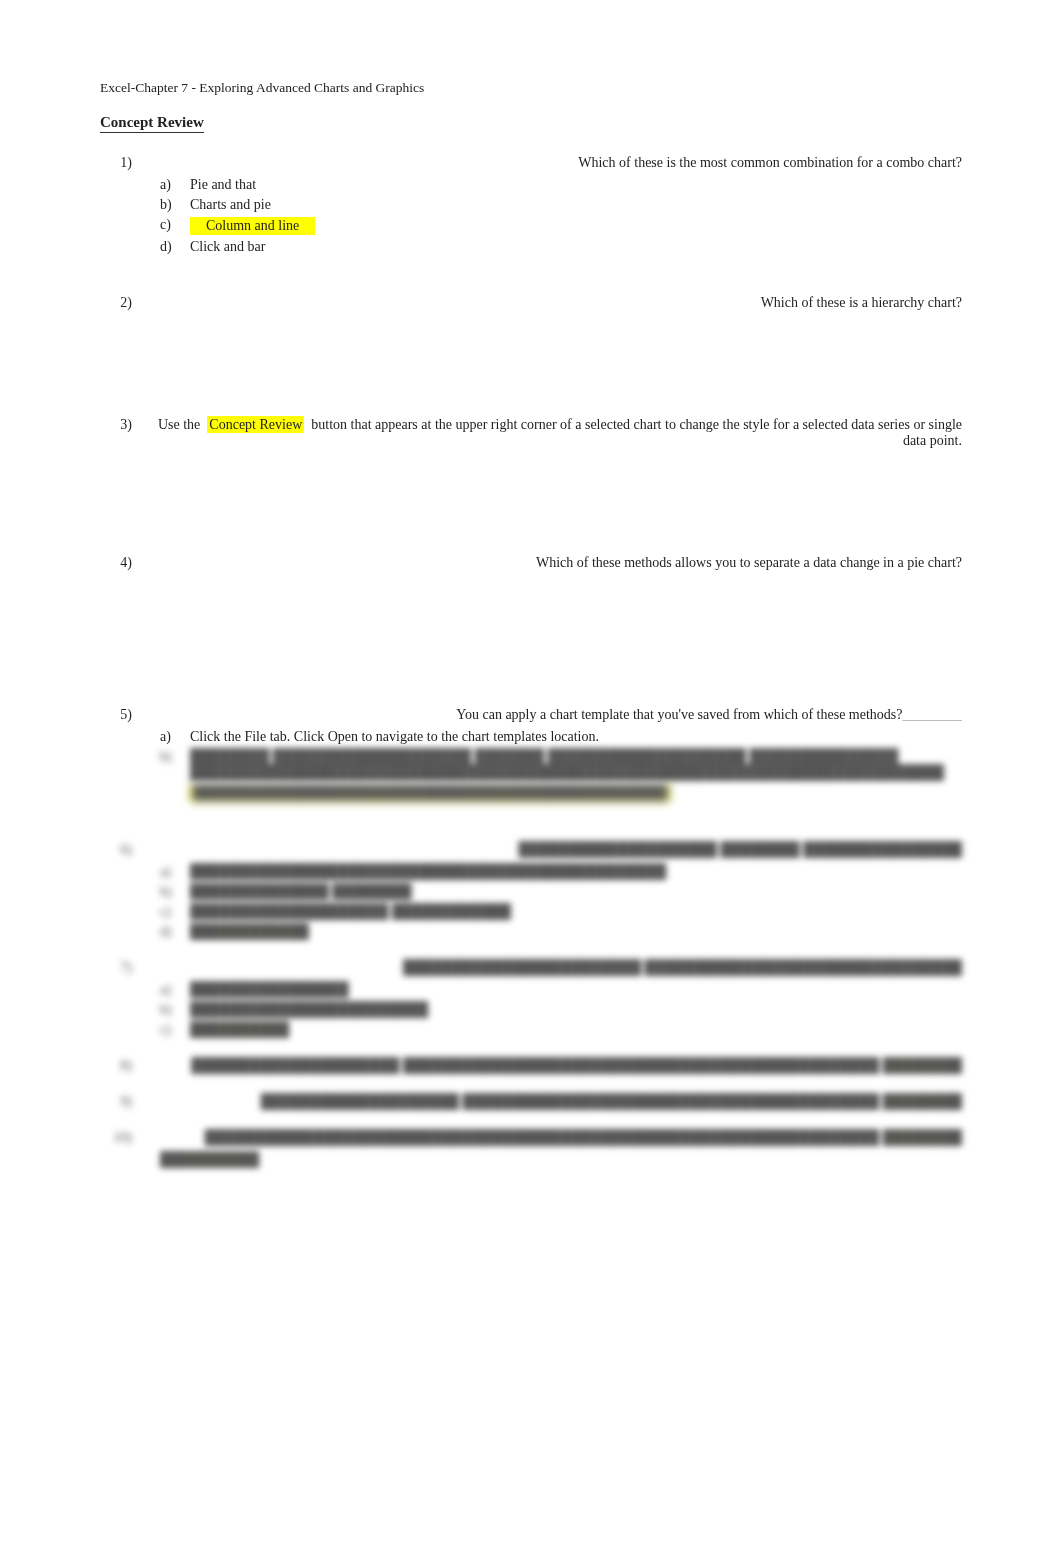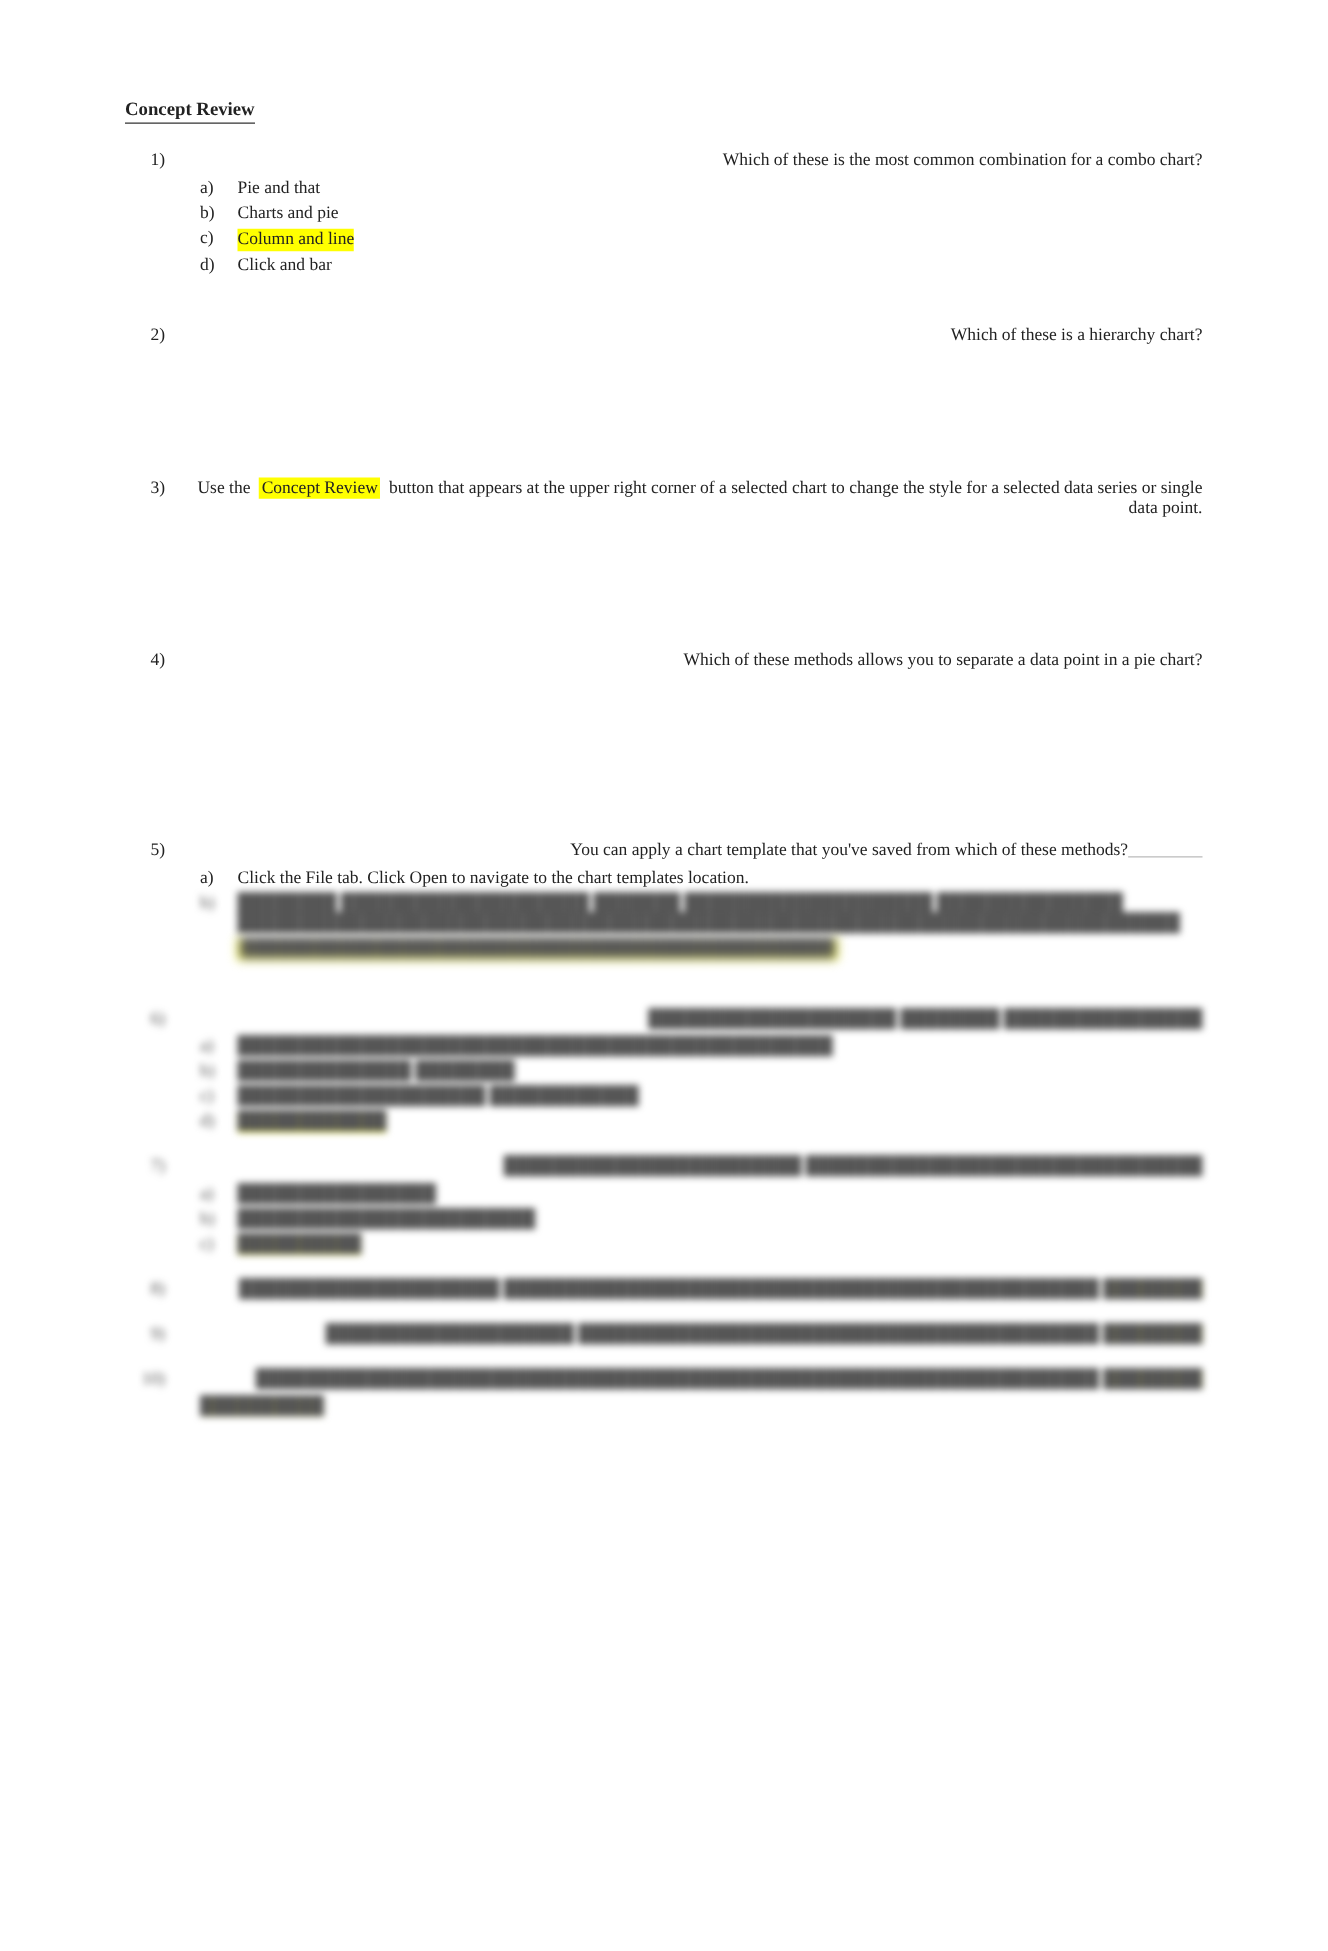--- a/index.html
+++ b/index.html
@@ -61,21 +61,21 @@
       gap: 10px;
       margin-bottom: 4px;
     }
 
     .ans-label {
       min-width: 20px;
     }
 
     .highlighted {
       background-color: #ffff00;
-      padding: 1px 0;
+      padding: 1px 16px;
     }
 
     .inline-highlight {
       background-color: #ffff00;
       padding: 1px 2px;
     }
 
     .blurred-line {
       filter: blur(3px);
       color: #555;
@@ -113,20 +113,21 @@
       display: flex;
       gap: 10px;
       margin-bottom: 3px;
     }
   </style>
 </head>
 <body>
 
 <div>
 
+  <div class="doc-title">Excel-Chapter 7 - Exploring Advanced Charts and Graphics</div>
 
   <div class="section-title">Concept Review</div>
 
   
   <div class="question-block">
     <div class="question-row">
       <span class="q-num">1)</span>
       <span class="q-text">Which of these is the most common combination for a combo chart?</span>
     </div>
     <ul class="answer-list">
@@ -166,21 +167,21 @@
         Use the &nbsp;<span class="inline-highlight">Concept Review</span>&nbsp; button that appears at the upper right corner of a selected chart to change the style for a selected data series or single data point.
       </span>
     </div>
     <div class="spacer"></div>
   </div>
 
   
   <div class="question-block">
     <div class="question-row">
       <span class="q-num">4)</span>
-      <span class="q-text">Which of these methods allows you to separate a data point in a pie chart?</span>
+      <span class="q-text">Which of these methods allows you to separate a data change in a pie chart?</span>
     </div>
     <div class="spacer"></div>
     <div class="spacer-sm"></div>
   </div>
 
   
   <div class="question-block">
     <div class="question-row">
       <span class="q-num">5)</span>
       <span class="q-text">

